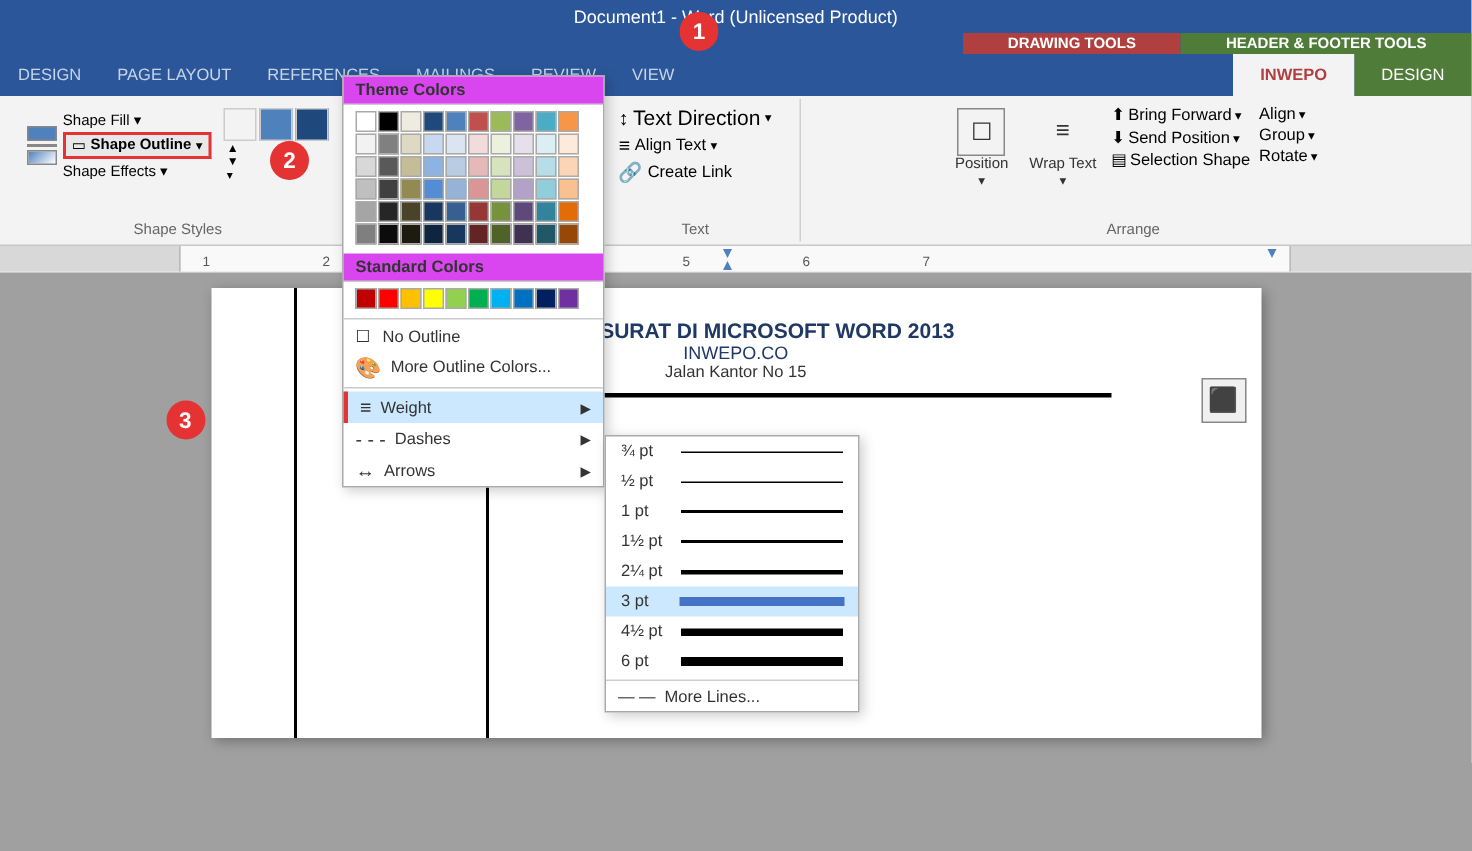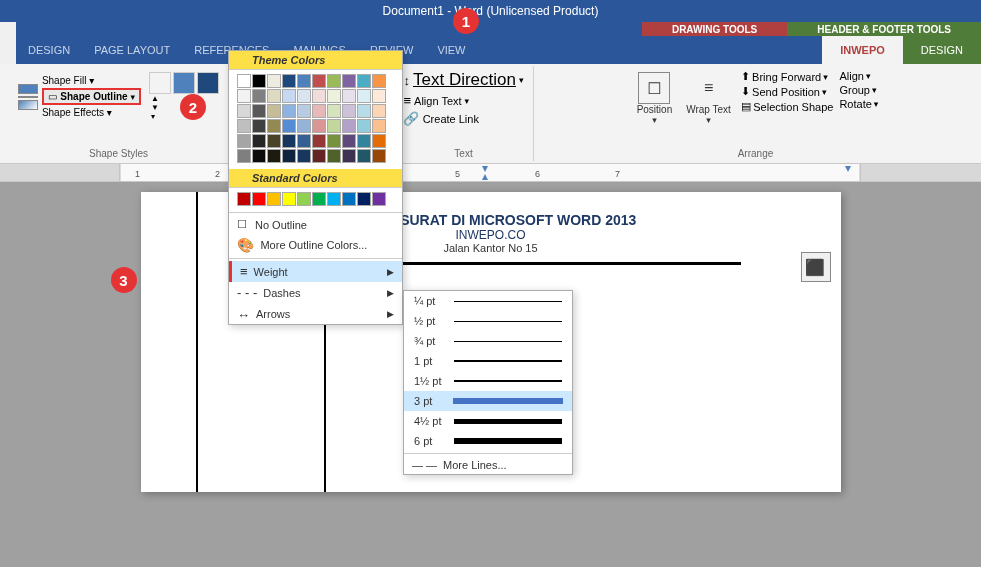--- a/index.html
+++ b/index.html
@@ -100,27 +100,26 @@
       left: 228px;
       top: 50px;
       background: white;
       border: 1px solid #aaa;
       width: 175px;
       z-index: 100;
       box-shadow: 2px 2px 8px rgba(0,0,0,0.2);
     }
 
     .dropdown-header {
-      background: #fde047;
-      padding: 3px 23px;
+      background: #d946ef;
+      padding: 3px 8px;
       font-size: 11px;
       font-weight: bold;
       color: #333;
       border-bottom: 1px solid #ccc;
-      font-style: italic;
     }
 
     .color-grid {
       display: grid;
       grid-template-columns: repeat(10, 14px);
       gap: 1px;
       padding: 4px 8px;
     }
 
     .color-cell {
@@ -228,21 +227,20 @@
       display: flex;
       align-items: center;
       justify-content: center;
     }
 
     .tab-area {
       display: flex;
       background: #2b579a;
       position: relative;
       height: 42px;
-      margin-left: 16px;
     }
 
     .main-tabs {
       display: flex;
       align-items: flex-end;
       height: 42px;
     }
 
     .main-tab {
       padding: 5px 12px;
@@ -423,21 +421,21 @@
         <div style="cursor:pointer;">Text Effects ▾</div>
       </div>
     </div>
     <div class="ribbon-group-label">WordArt Styles</div>
   </div>
 
   <div class="ribbon-group" style="width:140px;">
     <div class="ribbon-group-content" style="flex-direction:column; gap:3px; padding-top:2px; align-items:flex-start;">
       <div style="display:flex; align-items:center; gap:3px; cursor:pointer;">
         <span style="font-size:13px;">↕</span>
-        <span style="font-size:17px;text-decoration:underline;">Text Direction</span>
+        <span style="font-size:14px;">Text Direction</span>
         <span style="font-size:9px;">▾</span>
       </div>
       <div style="display:flex; align-items:center; gap:3px; cursor:pointer;">
         <span style="font-size:13px;">≡</span>
         <span style="font-size:11px;">Align Text</span>
         <span style="font-size:9px;">▾</span>
       </div>
       <div style="display:flex; align-items:center; gap:3px; cursor:pointer;">
         <span style="font-size:13px;">🔗</span>
         <span style="font-size:11px;">Create Link</span>
@@ -645,38 +643,38 @@
   <div class="dropdown-item">
     <span style="font-size:13px;">↔</span>
     <span>Arrows</span>
     <span style="margin-left:auto; font-size:9px;">▶</span>
   </div>
 </div>
 
 <div class="weight-submenu">
   <div id="weight-items-container">
       <div class="weight-item">
-        <span class="weight-label">¼ pt</span>
+        <span class="weight-label">¾ pt</span>
         <span class="weight-line" style="height: 1px;"></span>
       </div>
       <div class="weight-item">
         <span class="weight-label">½ pt</span>
         <span class="weight-line" style="height: 1px;"></span>
       </div>
       <div class="weight-item">
-        <span class="weight-label">¾ pt</span>
-        <span class="weight-line" style="height: 1px;"></span>
-      </div>
-      <div class="weight-item">
         <span class="weight-label">1 pt</span>
         <span class="weight-line" style="height: 2px;"></span>
       </div>
       <div class="weight-item">
         <span class="weight-label">1½ pt</span>
         <span class="weight-line" style="height: 2px;"></span>
+      </div>
+      <div class="weight-item">
+        <span class="weight-label">2¼ pt</span>
+        <span class="weight-line" style="height: 3px;"></span>
       </div>
       <div class="weight-item active-item">
         <span class="weight-label">3 pt</span>
         <span class="weight-line" style="height: 4px; background: rgb(68, 114, 196); box-shadow: rgb(68, 114, 196) 0px 0px 0px 1px;"></span>
       </div>
       <div class="weight-item">
         <span class="weight-label">4½ pt</span>
         <span class="weight-line" style="height: 5px;"></span>
       </div>
       <div class="weight-item">

